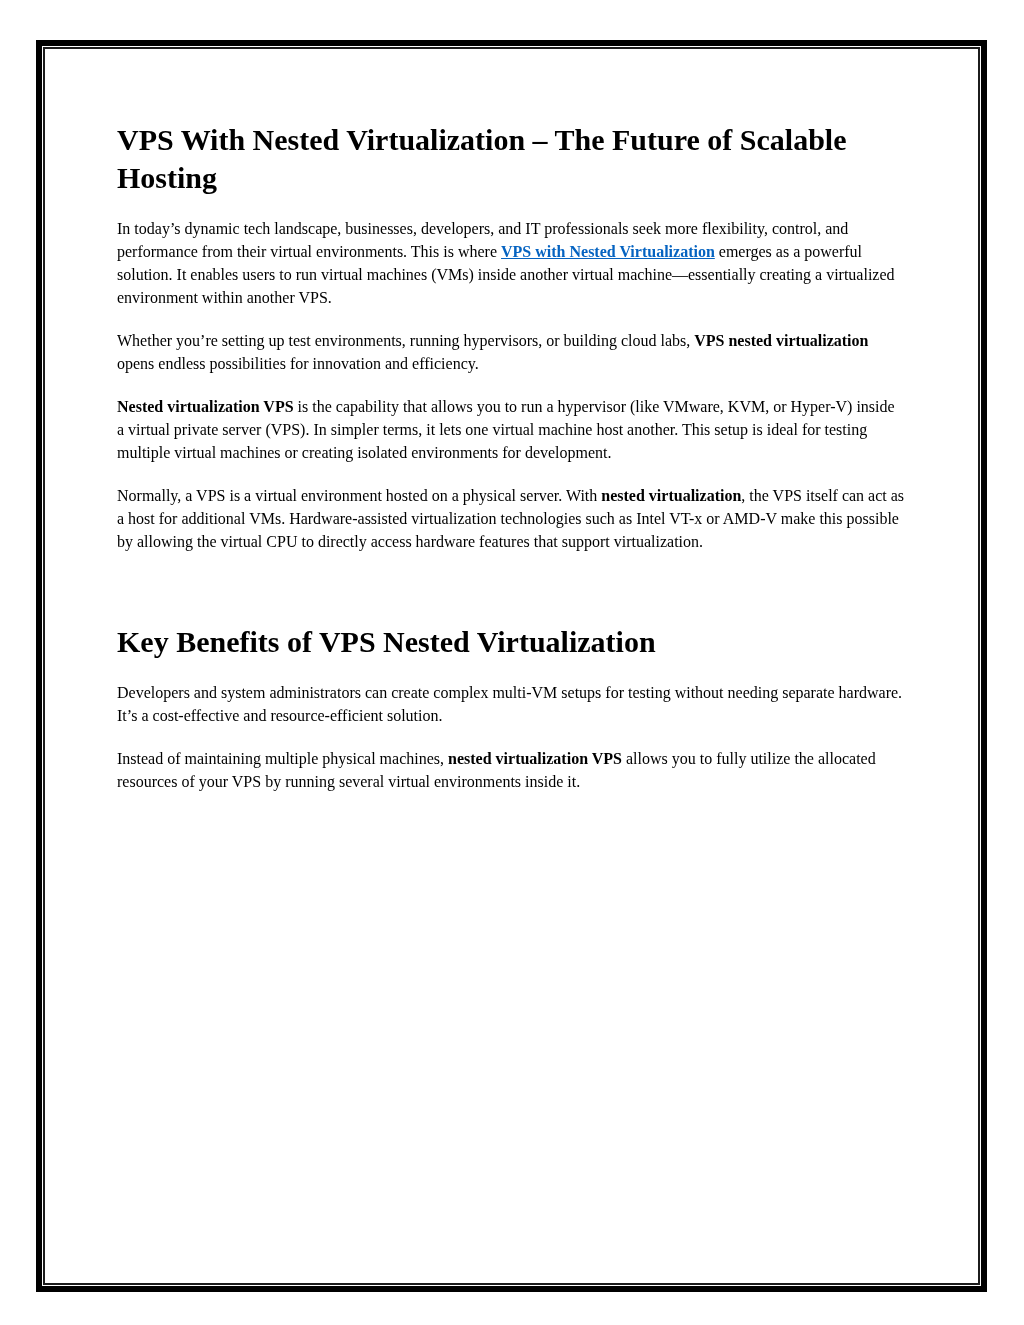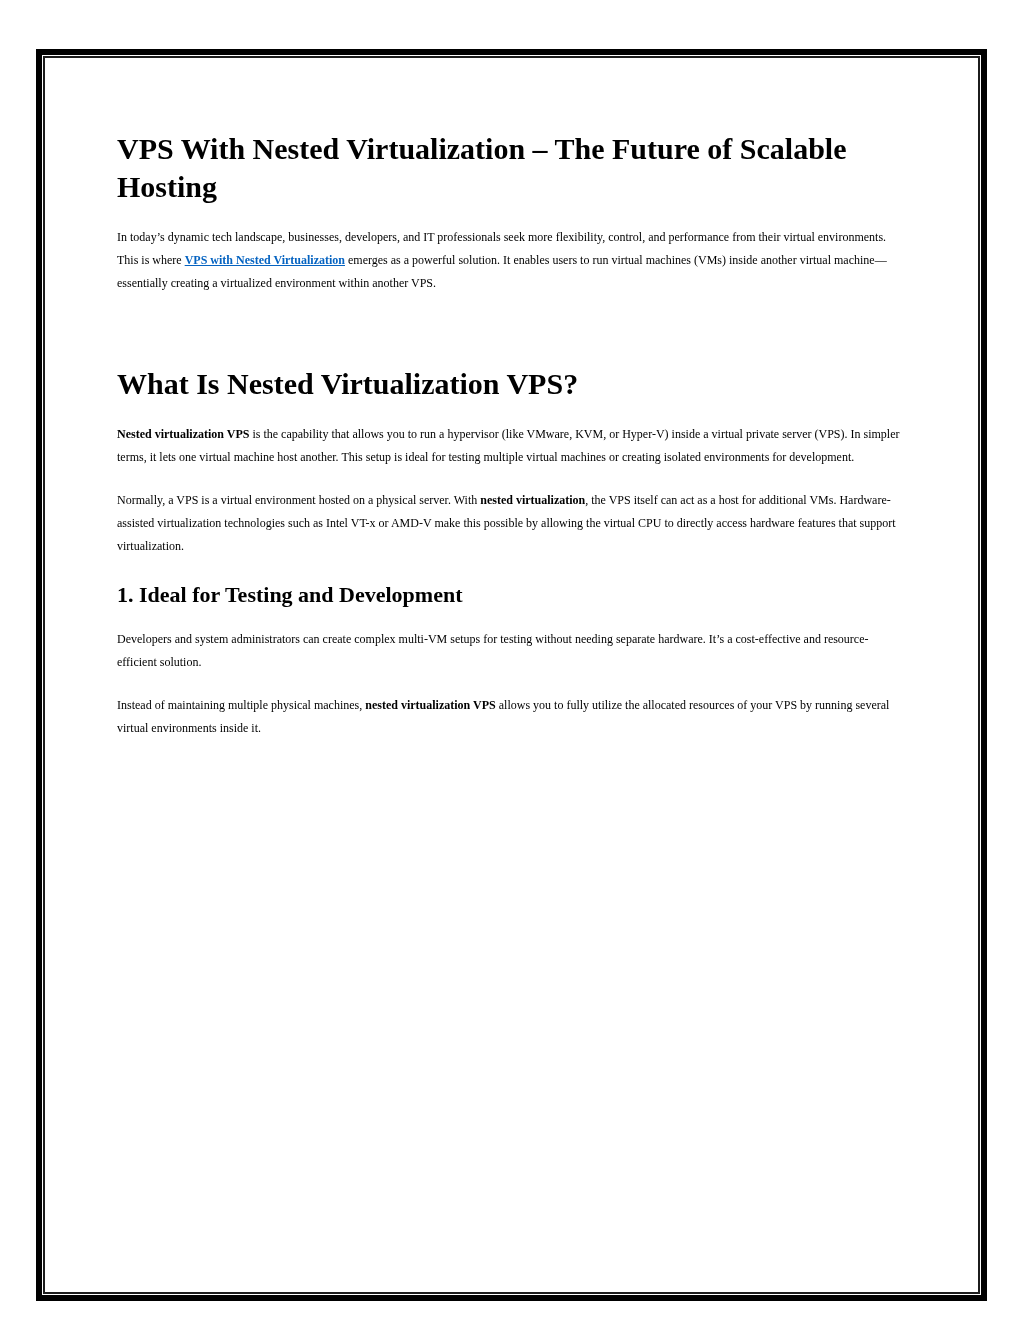--- a/index.html
+++ b/index.html
@@ -12,21 +12,21 @@
     width: 1024px;
     height: 1325px;
     position: relative;
     overflow: hidden;
     font-family: "Liberation Serif", "DejaVu Serif", serif;
     color: #000000;
   }
   .page-frame {
     position: absolute;
     left: 36px;
-    top: 49px;
+    top: 40px;
     width: 951px;
     height: 1252px;
     border: 6px solid #000000;
   }
   .page-frame-inner {
     position: absolute;
     inset: 1px;
     border: 2px solid #1c1c1c;
   }
   .doc-content {
@@ -49,21 +49,21 @@
     font-weight: bold;
   }
   h3.sub-heading {
     margin: 24px 0 0 0;
     font-size: 22px;
     line-height: 26px;
     font-weight: bold;
   }
   p.body-para {
     margin: 20px 0 0 0;
-    font-size: 12px;
+    font-size: 16px;
     line-height: 23px;
   }
   p.body-para .run-bold { font-weight: bold; }
   a.doc-link {
     font-weight: bold;
     text-decoration: underline;
     cursor: pointer;
   }
 </style>
 </head>
@@ -71,31 +71,31 @@
 
 <div class="page-frame">
   <div class="page-frame-inner">
     <div class="doc-content">
       <div class="text-col">
 
         <h1 class="doc-title">VPS With Nested Virtualization – The Future of Scalable Hosting</h1>
 
         <p class="body-para"><span>In today’s dynamic tech landscape, businesses, developers, and IT professionals seek more flexibility, control, and performance from their virtual environments. This is where </span><a class="doc-link" href="#" style="color: rgb(5, 99, 193);">VPS with Nested Virtualization</a><span> emerges as a powerful solution. It enables users to run virtual machines (VMs) inside another virtual machine—essentially creating a virtualized environment within another VPS.</span></p>
 
+        <p class="body-para"><span>Whether you’re setting up test environments, running hypervisors, or building cloud labs, </span><span class="run-bold">VPS nested virtualization</span><span> opens endless possibilities for innovation and efficiency.</span></p>
 
-        <h2 class="section-heading">What Is Nested Virtualization VPS?</h2>
 
 
         <p class="body-para"><span class="run-bold">Nested virtualization VPS</span><span> is the capability that allows you to run a hypervisor (like VMware, KVM, or Hyper-V) inside a virtual private server (VPS). In simpler terms, it lets one virtual machine host another. This setup is ideal for testing multiple virtual machines or creating isolated environments for development.</span></p>
 
 
         <p class="body-para"><span>Normally, a VPS is a virtual environment hosted on a physical server. With </span><span class="run-bold">nested virtualization</span><span>, the VPS itself can act as a host for additional VMs. Hardware-assisted virtualization technologies such as Intel VT-x or AMD-V make this possible by allowing the virtual CPU to directly access hardware features that support virtualization.</span></p>
 
+        <h2 class="section-heading">Key Benefits of VPS Nested Virtualization</h2>
 
-        <h3 class="sub-heading">1. Ideal for Testing and Development</h3>
 
         <p class="body-para"><span>Developers and system administrators can create complex multi-VM setups for testing without needing separate hardware. It’s a cost-effective and resource-efficient solution.</span></p>
 
 
         <p class="body-para"><span>Instead of maintaining multiple physical machines, </span><span class="run-bold">nested virtualization VPS</span><span> allows you to fully utilize the allocated resources of your VPS by running several virtual environments inside it.</span></p>
 
       </div>
     </div>
   </div>
 </div>

